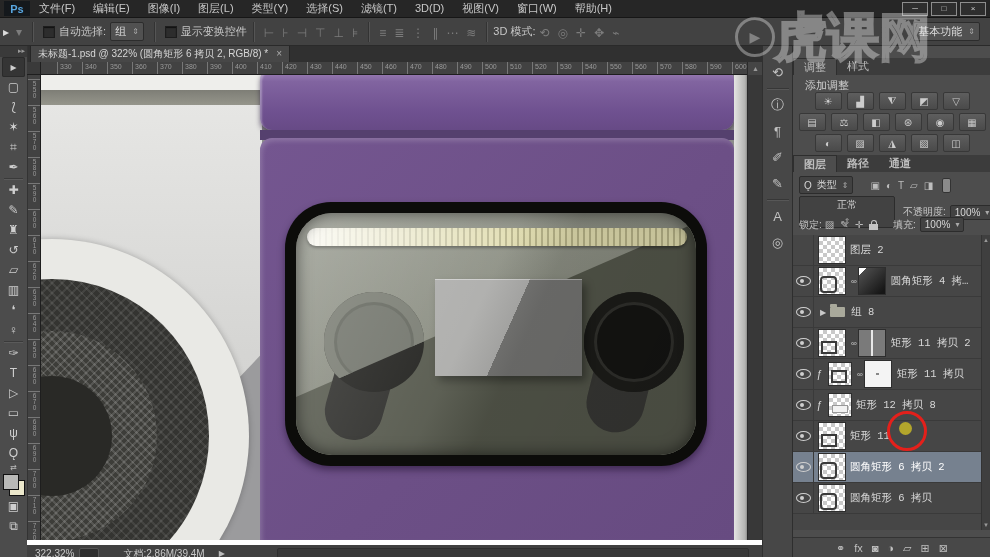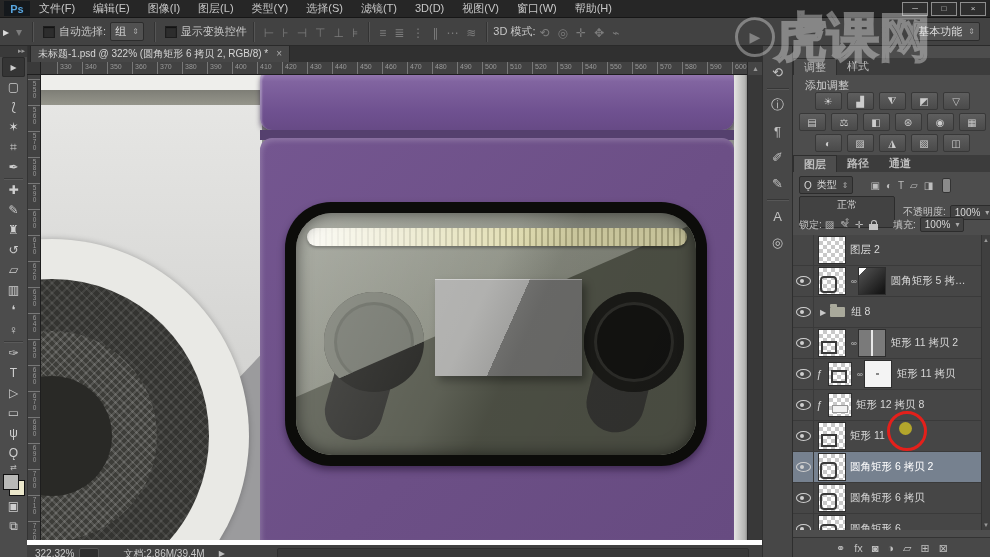--- a/index.html
+++ b/index.html
@@ -130,21 +130,21 @@
   .chain{color:#c9c9c9;font-size:8px;margin:0 1px;flex:none;}
   .mask{width:26px;height:26px;border:1px solid #2e2e2e;flex:none;}
   .mask.m-grad{background:linear-gradient(135deg,#fff 14%,#4a4a4a 15%,#161616 90%);}
   .mask.m-line{background:#7a7a7a;position:relative;}
   .mask.m-line::after{content:"";position:absolute;left:12px;top:0;width:2px;height:26px;background:#e8e8e8;}
   .mask.m-white{background:#f4f4f4;position:relative;}
   .mask.m-white::after{content:"";position:absolute;left:11px;top:12px;width:3px;height:2px;background:#888;}
   .grp-tri{color:#c9c9c9;font-size:8px;margin:0 4px 0 6px;flex:none;}
   .folder{position:relative;width:15px;height:10px;background:#a9a99b;border-radius:1px;margin-right:6px;flex:none;}
   .folder::before{content:"";position:absolute;left:0;top:-3px;width:7px;height:3px;background:#a9a99b;border-radius:1px 1px 0 0;}
-  .lname{color:#d8d8d8;font-size:10.5px;white-space:nowrap;overflow:hidden;}
+  .lname{color:#d8d8d8;font-size:10.5px;white-space:nowrap;overflow:hidden;font-family:Liberation Mono, monospace;}
   .lrow.selected .lname{color:#fff;}
   #layers-scroll{position:absolute;right:0;top:190px;width:9px;height:295px;background:#3f3f3f;border-left:1px solid #333;color:#999;font-size:6px;}
   #ls-up{position:absolute;top:2px;left:1px;}
   #ls-down{position:absolute;bottom:2px;left:1px;}
   #layers-footer{position:absolute;left:0;top:492px;width:198px;height:20px;background:#484848;border-top:1px solid #333;display:flex;align-items:center;justify-content:center;gap:9px;}
   .lf-ico{color:#bfbfbf;font-size:11px;}
   
   #watermark{left:735px;top:6px;width:255px;height:62px;z-index:40;pointer-events:none;display:flex;align-items:center;}
   #wm-logo{width:34px;height:34px;border:3px solid rgba(255,255,255,.34);border-radius:50%;color:rgba(255,255,255,.34);font-size:14px;display:flex;align-items:center;justify-content:center;flex:none;}
   #wm-text{font-size:52px;font-weight:bold;color:transparent;-webkit-text-stroke:2px rgba(255,255,255,.36);letter-spacing:0px;line-height:60px;}
@@ -442,21 +442,21 @@
       </div>
       <div class="lrow">
         <span class="eyebox">
             <span class="eye"></span>
           </span>
         <span class="thumb">
             <span class="shape-rrect"></span>
           </span>
         <span class="chain">∞</span>
         <span class="mask m-grad"></span>
-        <span class="lname" style="margin-left:5px;">圆角矩形 5 拷…</span>
+        <span class="lname" style="margin-left:5px;">圆角矩形 4 拷…</span>
       </div>
       <div class="lrow">
         <span class="eyebox">
             <span class="eye"></span>
           </span>
         <span class="grp-tri">▶</span>
         <span class="folder"></span>
         <span class="lname">组 8</span>
       </div>
       <div class="lrow">
@@ -511,29 +511,20 @@
         <span class="lname">圆角矩形 6 拷贝 2</span>
       </div>
       <div class="lrow">
         <span class="eyebox">
             <span class="eye"></span>
           </span>
         <span class="thumb">
             <span class="shape-rrect"></span>
           </span>
         <span class="lname">圆角矩形 6 拷贝</span>
-      </div>
-      <div class="lrow">
-        <span class="eyebox">
-            <span class="eye"></span>
-          </span>
-        <span class="thumb">
-            <span class="shape-rrect"></span>
-          </span>
-        <span class="lname">圆角矩形 6</span>
       </div>
 
     </div>
     <div id="layers-scroll">
       <span id="ls-up">▲</span>
       <span id="ls-down">▼</span>
     </div>
     <div id="layers-footer">
         <span class="lf-ico">⚭</span>
         <span class="lf-ico">fx</span>

